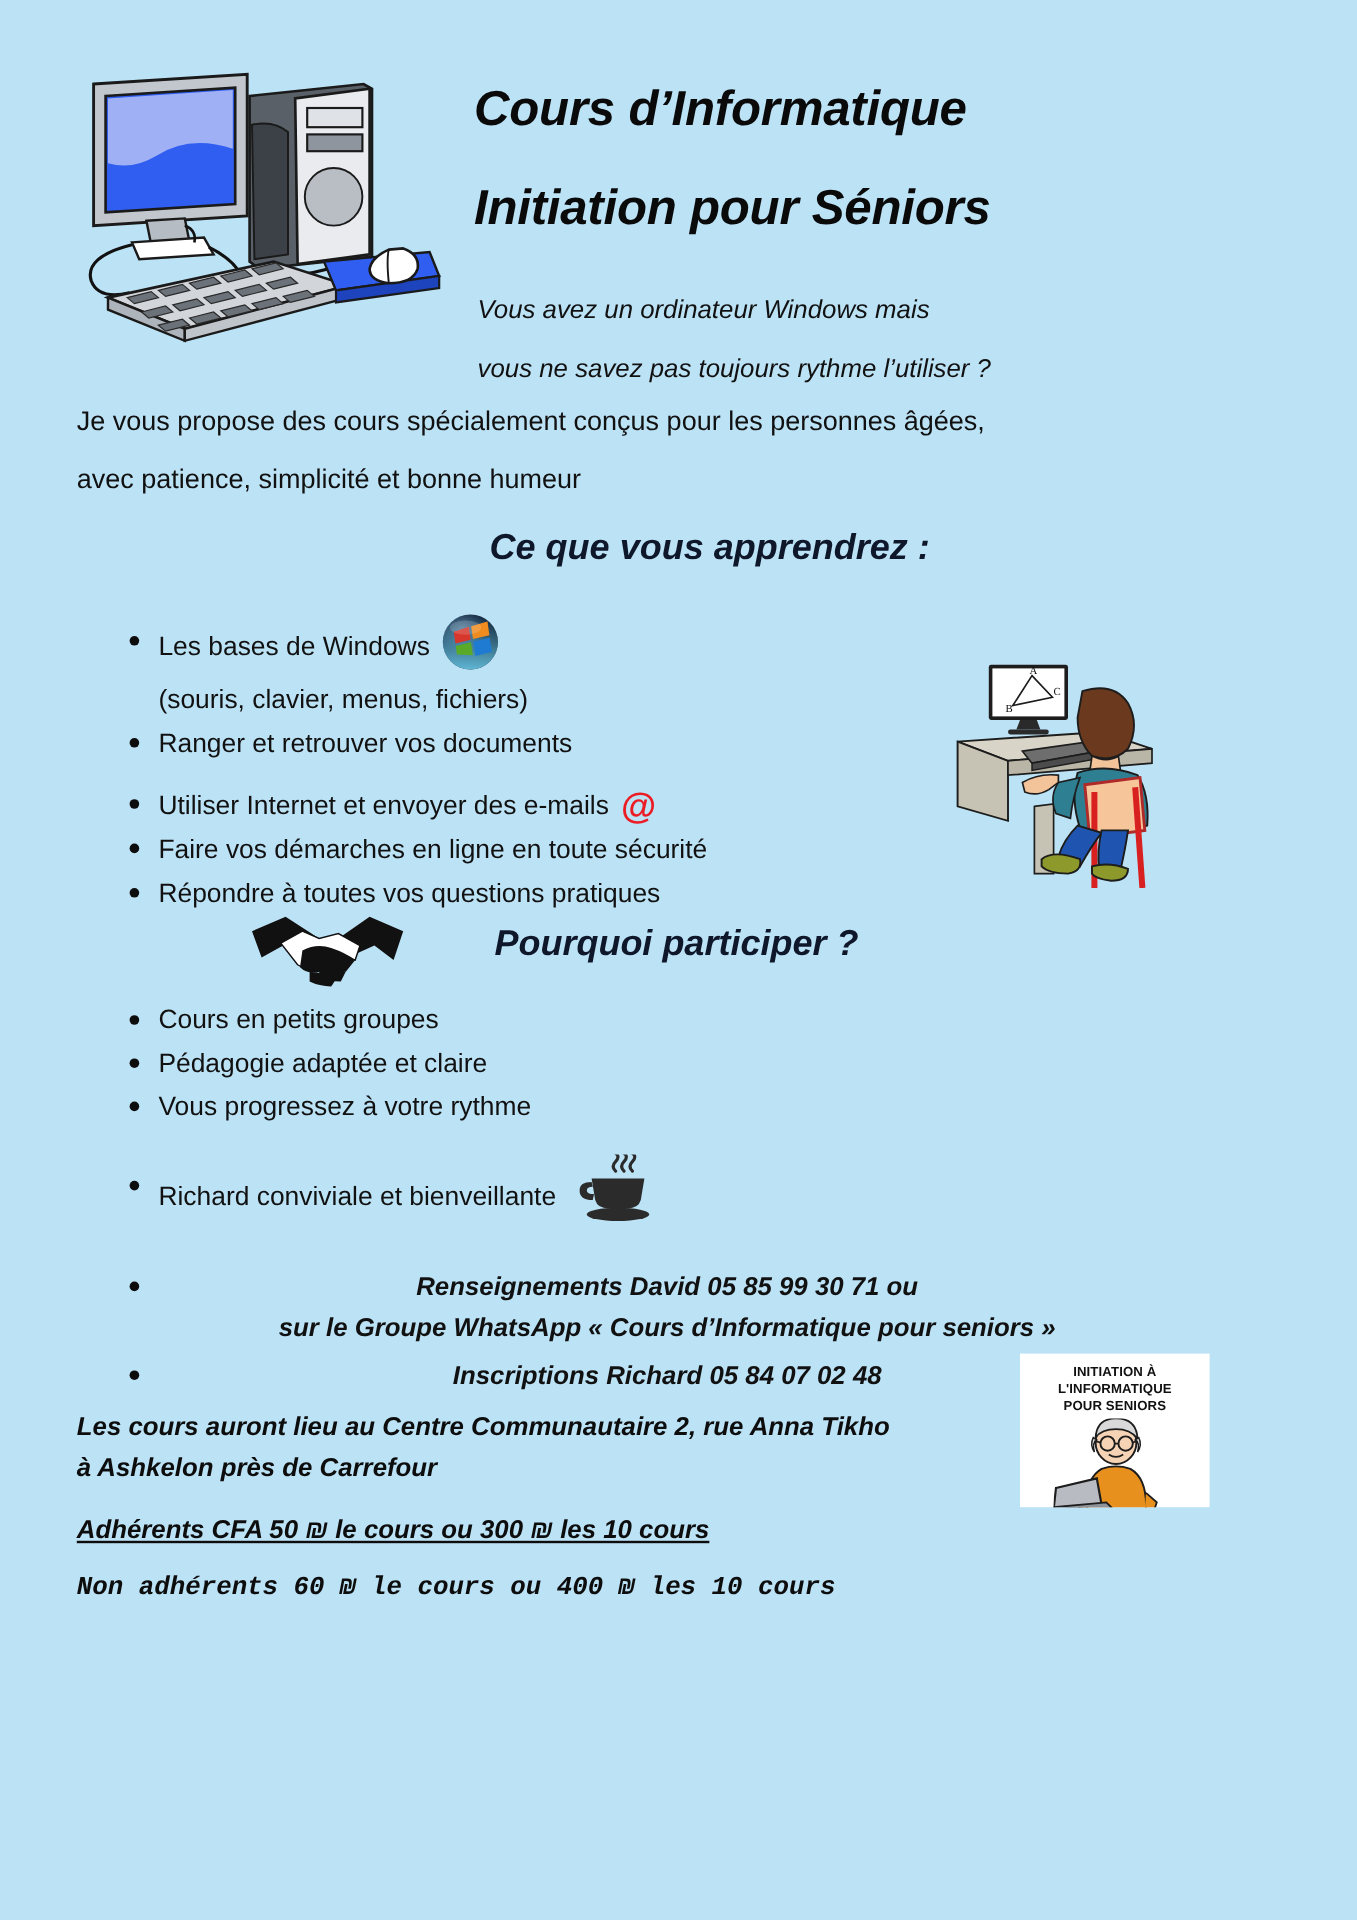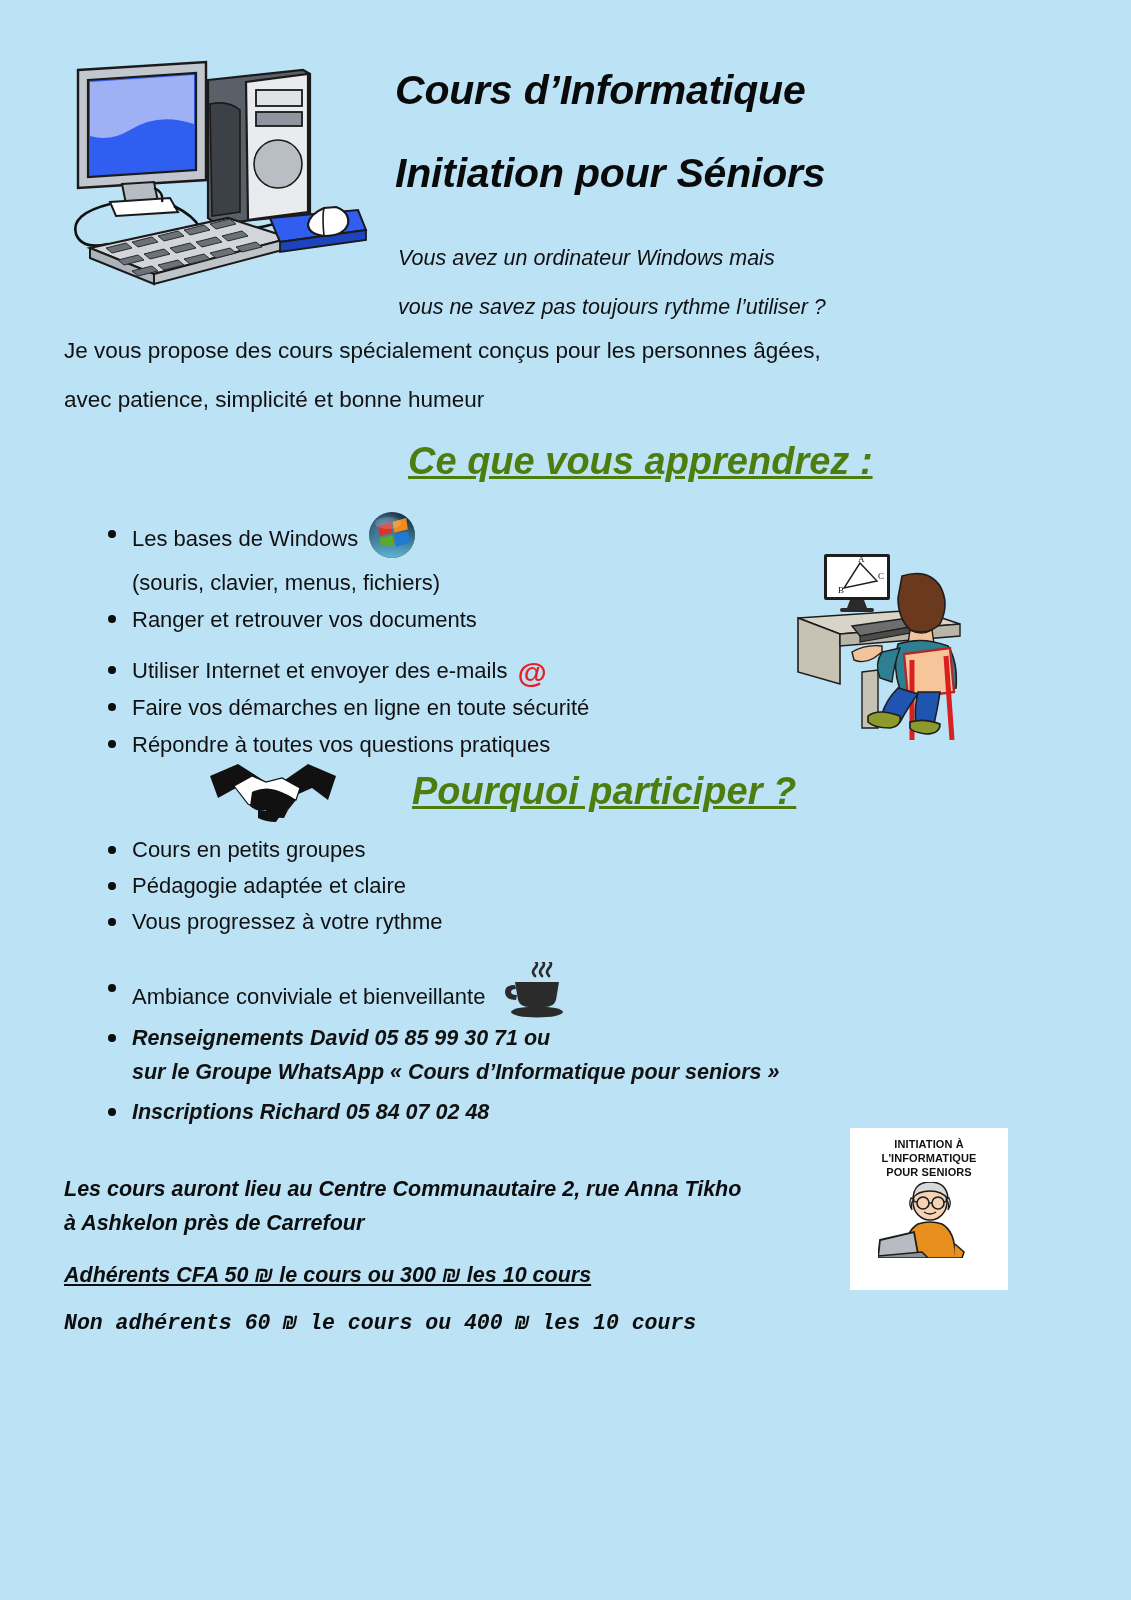--- a/index.html
+++ b/index.html
@@ -67,26 +67,25 @@
     top: 326px;
     width: 1030px;
     font-size: 22.5px;
     line-height: 49px;
     color: #111;
   }
 
   
   .section-head {
     position: absolute;
-    font-size: 38px;
+    font-size: 30px;
     font-weight: bold;
     font-style: italic;
-    color: #4d7c0f;
+    color: #0f172a;
     white-space: nowrap;
-    text-decoration: underline;
   }
   #head-apprendrez { left: 408px; top: 440px; }
   #head-pourquoi  { left: 412px; top: 770px; }
 
   
   ul.blist {
     position: absolute;
     margin: 0;
     padding: 0;
     list-style: none;
@@ -121,22 +120,23 @@
   #list-pourquoi {
     left: 100px;
     top: 832px;
     width: 700px;
   }
   #list-pourquoi > li { line-height: 36px; }
   #list-pourquoi > li.gap-big { margin-top: 30px; }
 
   #list-contact {
     left: 100px;
-    top: 1021px;
+    top: 1055px;
     width: 880px;
+    text-align: center;
   }
   #list-contact > li {
     line-height: 34px;
     font-size: 21.5px;
     font-weight: bold;
     font-style: italic;
   }
   #list-contact > li.gap-before { margin-top: 6px; }
 
   
@@ -182,21 +182,21 @@
     width: 186px;
     height: 208px;
   }
 
   
   .senior-card {
     position: absolute;
     left: 850px;
     top: 1128px;
     width: 158px;
-    height: 162px;
+    height: 128px;
     background: #ffffff;
     overflow: hidden;
   }
   .senior-card .card-title {
     position: absolute;
     left: 0;
     top: 9px;
     width: 100%;
     text-align: center;
     font-size: 11px;
@@ -401,21 +401,21 @@
     <li>
       <span>Cours en petits groupes</span>
     </li>
     <li>
       <span>Pédagogie adaptée et claire</span>
     </li>
     <li>
       <span>Vous progressez à votre rythme</span>
     </li>
     <li class="gap-big">
-      <span>Ambiance conviviale et bienveillante</span>
+      <span>Richard conviviale et bienveillante</span>
       <svg class="inline-icon coffee-ico" viewBox="0 0 70 56">
         <g fill="none" stroke="#2b2b2b" stroke-width="2.6" stroke-linecap="round">
           <path d="M38 14 Q34 10 38 6 Q42 2 38 -1"></path>
           <path d="M45 14 Q41 10 45 6 Q49 2 45 -1"></path>
           <path d="M52 14 Q48 10 52 6 Q56 2 52 -1"></path>
         </g>
         <path d="M18 20 L62 20 L59 38 Q57 45 48 45 L32 45 Q23 45 21 38 Z" fill="#2b2b2b"></path>
         <path d="M18 23 Q8 23 8 30 Q8 38 19 38 L20 33 Q14 33 14 30 Q14 27 19 27 Z" fill="#2b2b2b"></path>
         <ellipse cx="40" cy="50" rx="26" ry="5.5" fill="#2b2b2b"></ellipse>
       </svg>

